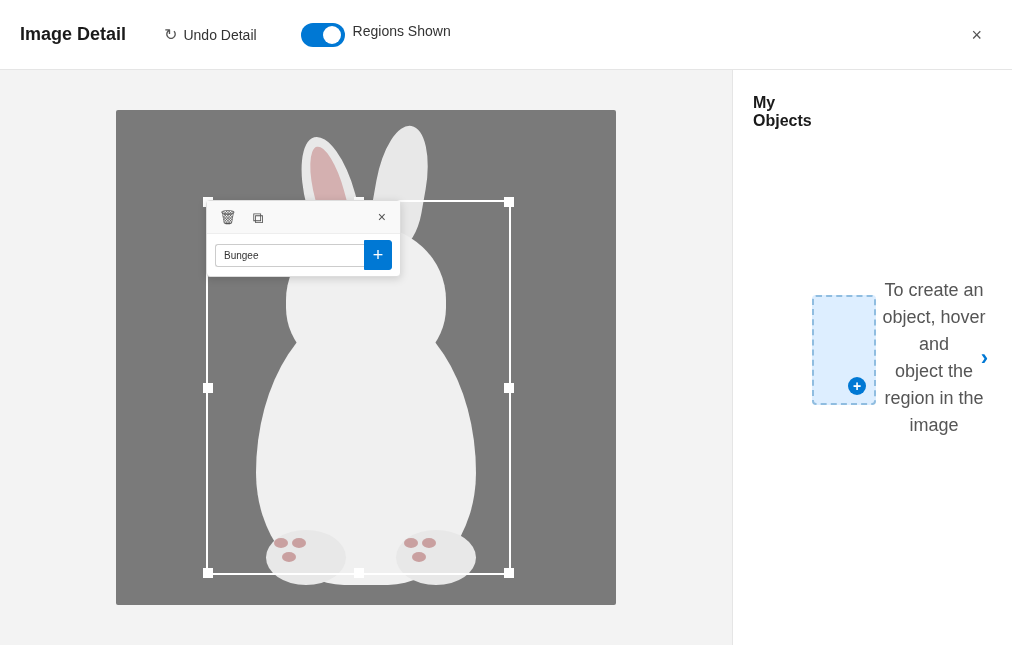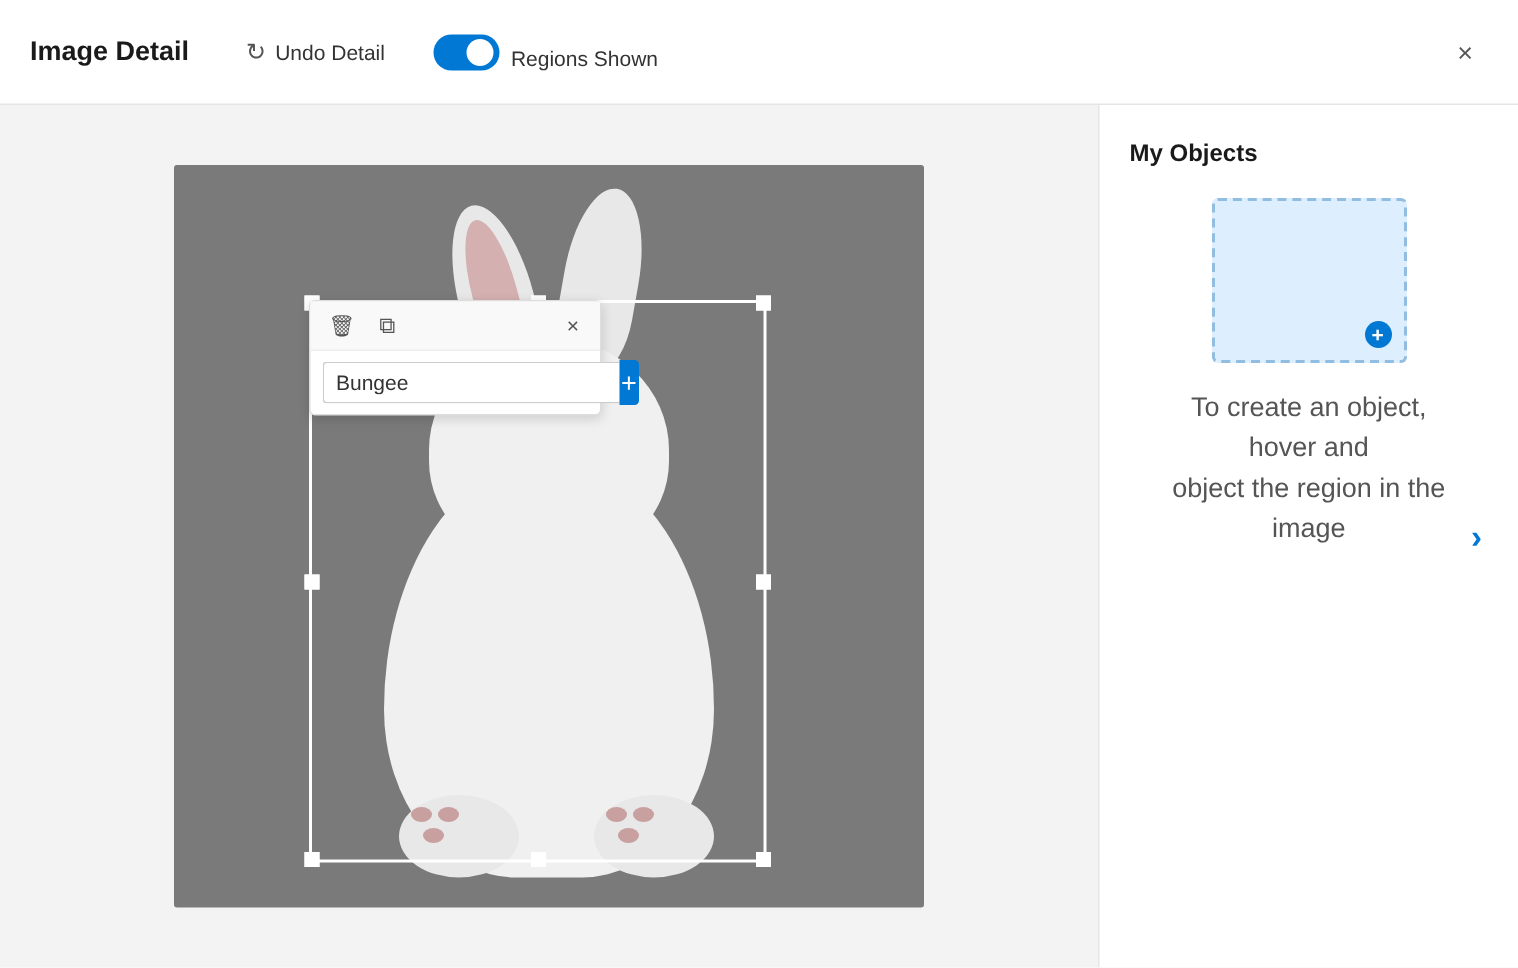--- a/index.html
+++ b/index.html
@@ -42,23 +42,23 @@
     .undo-icon {
       font-size: 16px;
       color: #555;
       display: inline-block;
       transform: scaleX(-1);
     }
 
     
     .toggle-group {
       display: flex;
-      align-items: flex-end;
+      align-items: flex-start;
       gap: 8px;
-      margin-left: 4px;
+      margin-left: 16px;
     }
     .toggle-label {
       font-size: 14px;
       color: #333;
     }
     .toggle-switch {
       position: relative;
       width: 44px;
       height: 24px;
       cursor: pointer;
@@ -276,21 +276,21 @@
       align-items: center;
       padding: 6px 8px;
       gap: 0;
     }
     .label-input {
       flex: 1;
       border: 1px solid #ccc;
       border-right: none;
       border-radius: 3px 0 0 3px;
       padding: 5px 8px;
-      font-size: 14px;
+      font-size: 10px;
       outline: none;
       color: #333;
     }
     .label-add-btn {
       background: #0078d4;
       border: 1px solid #0078d4;
       border-radius: 0 3px 3px 0;
       color: #fff;
       font-size: 18px;
       width: 34px;
@@ -301,21 +301,20 @@
       justify-content: center;
       font-weight: 300;
     }
 
     
     .sidebar {
       width: 280px;
       background: #fff;
       border-left: 1px solid #e5e5e5;
       display: flex;
-      flex-direction: column;
       align-items: center;
       padding: 24px 20px;
       position: relative;
     }
     .sidebar-title {
       font-size: 16px;
       font-weight: 600;
       color: #1a1a1a;
       align-self: flex-start;
       margin-bottom: 20px;

